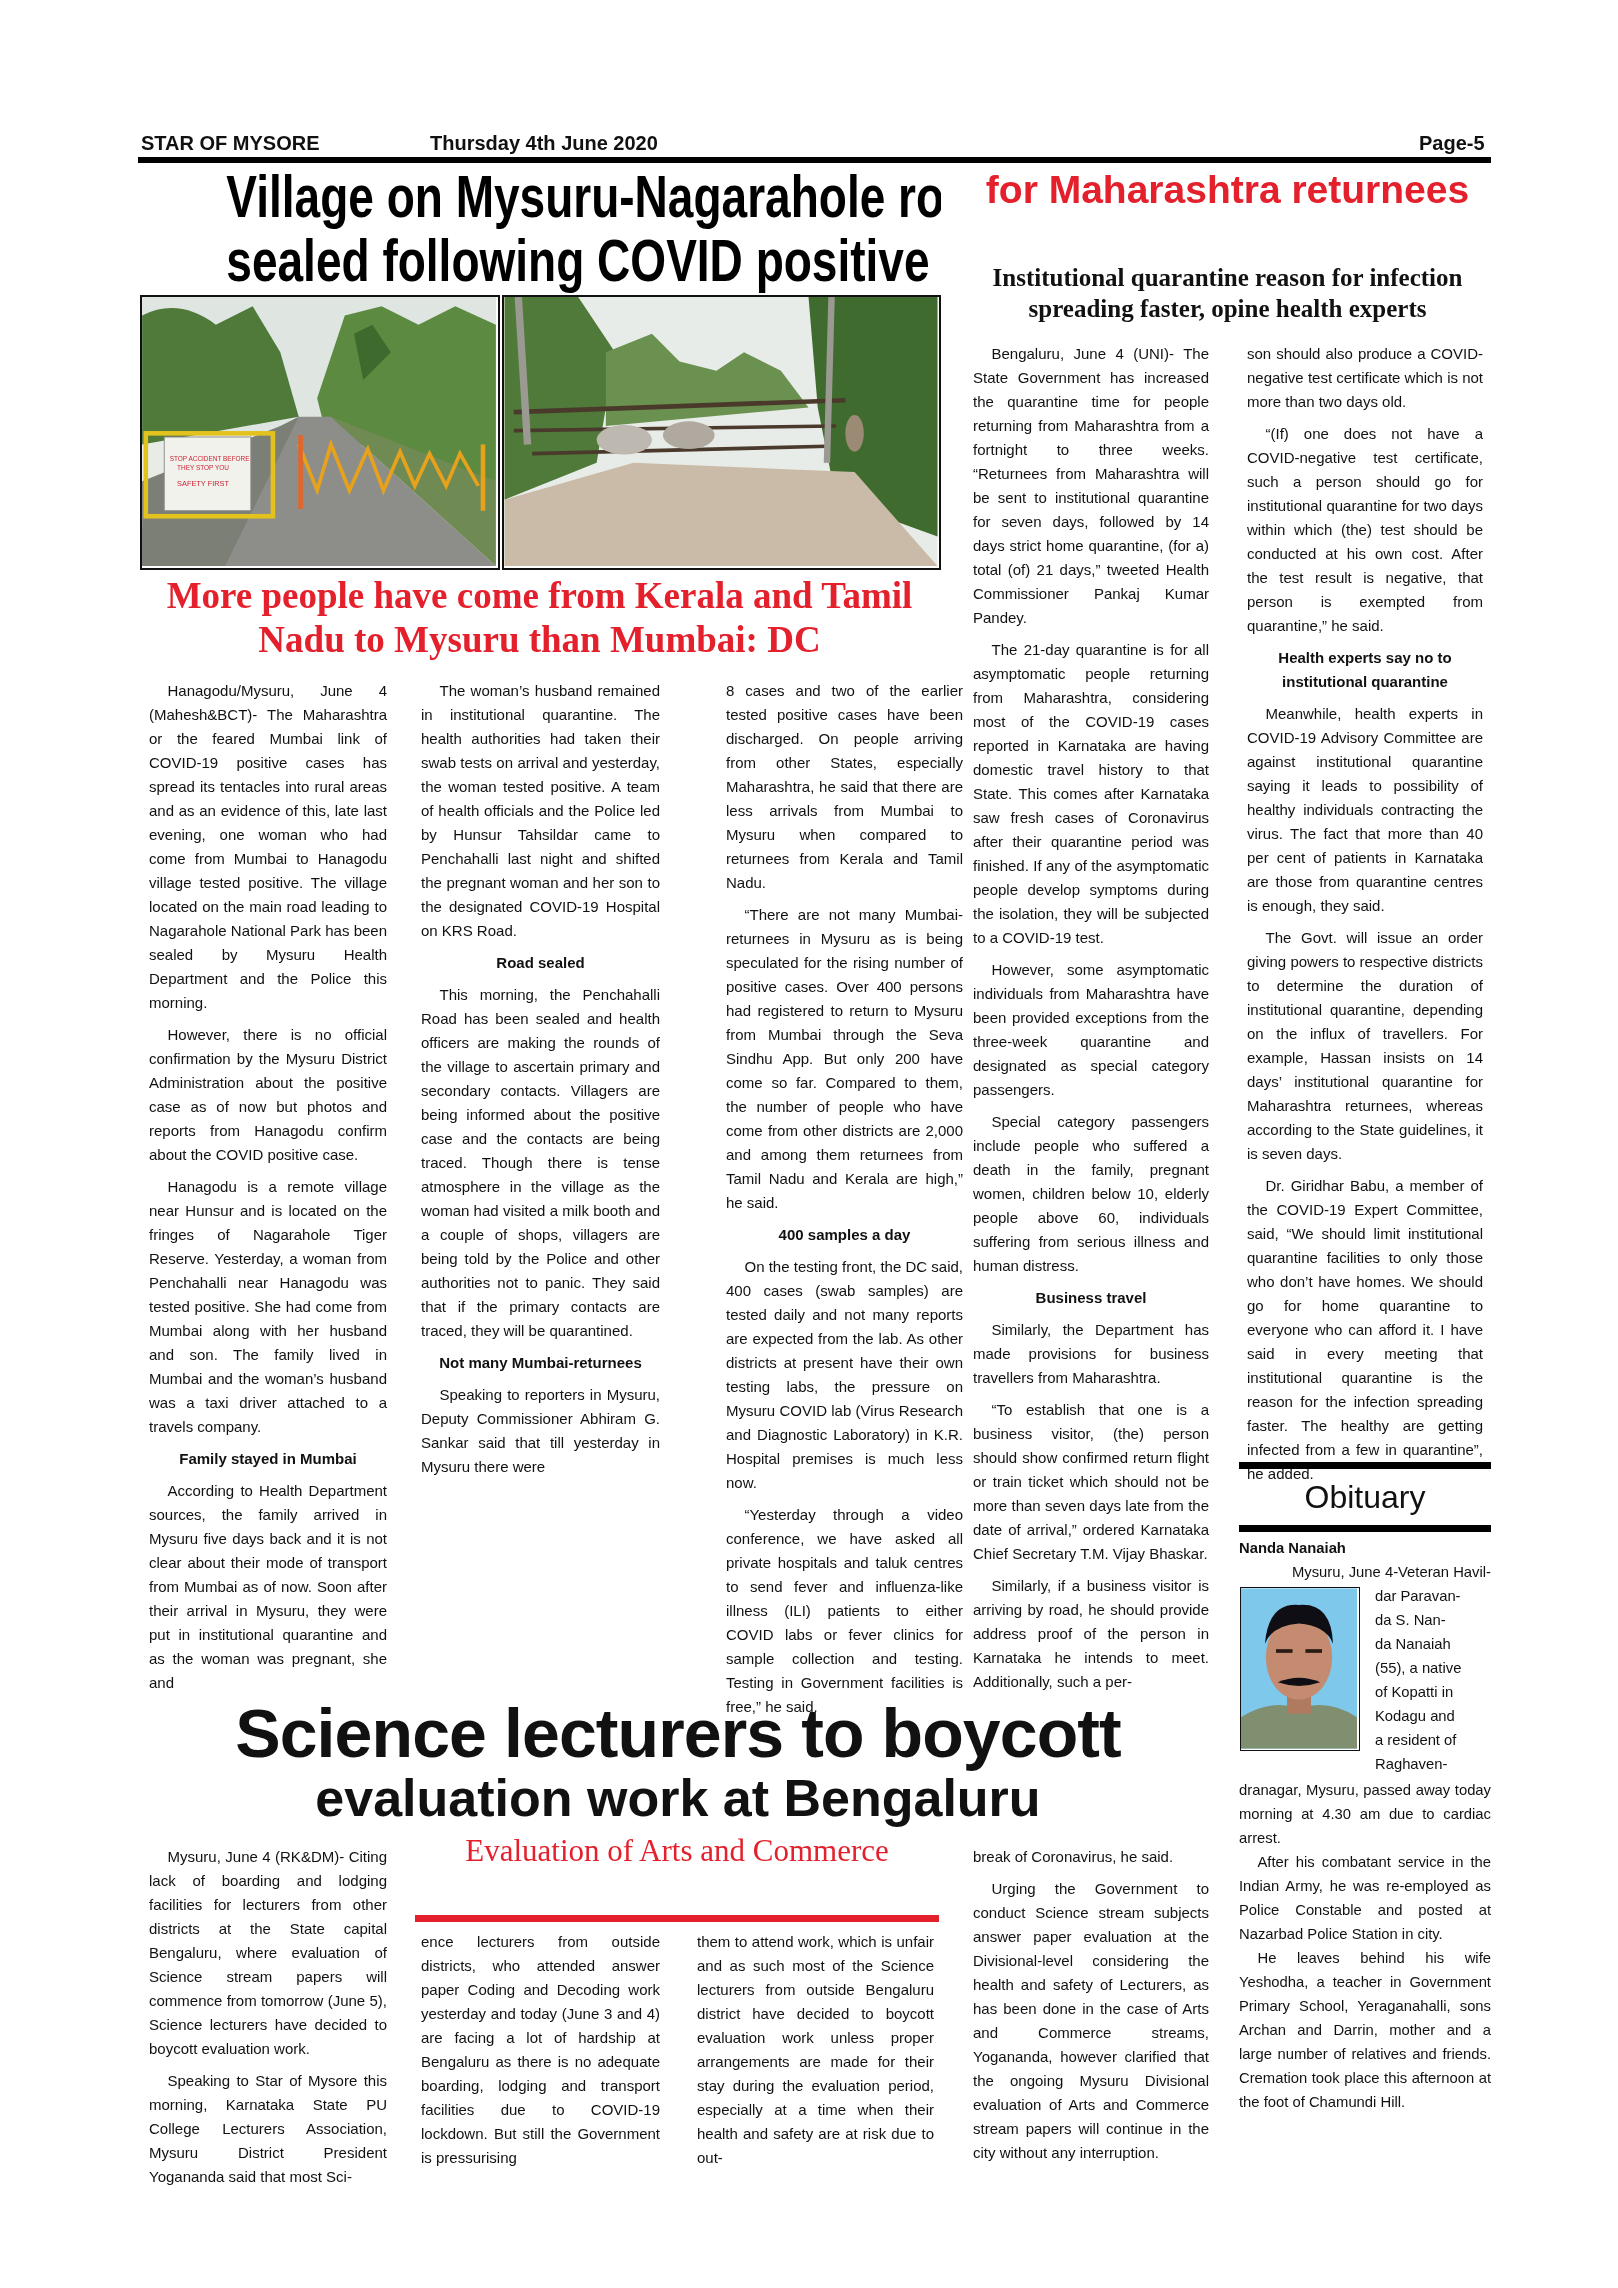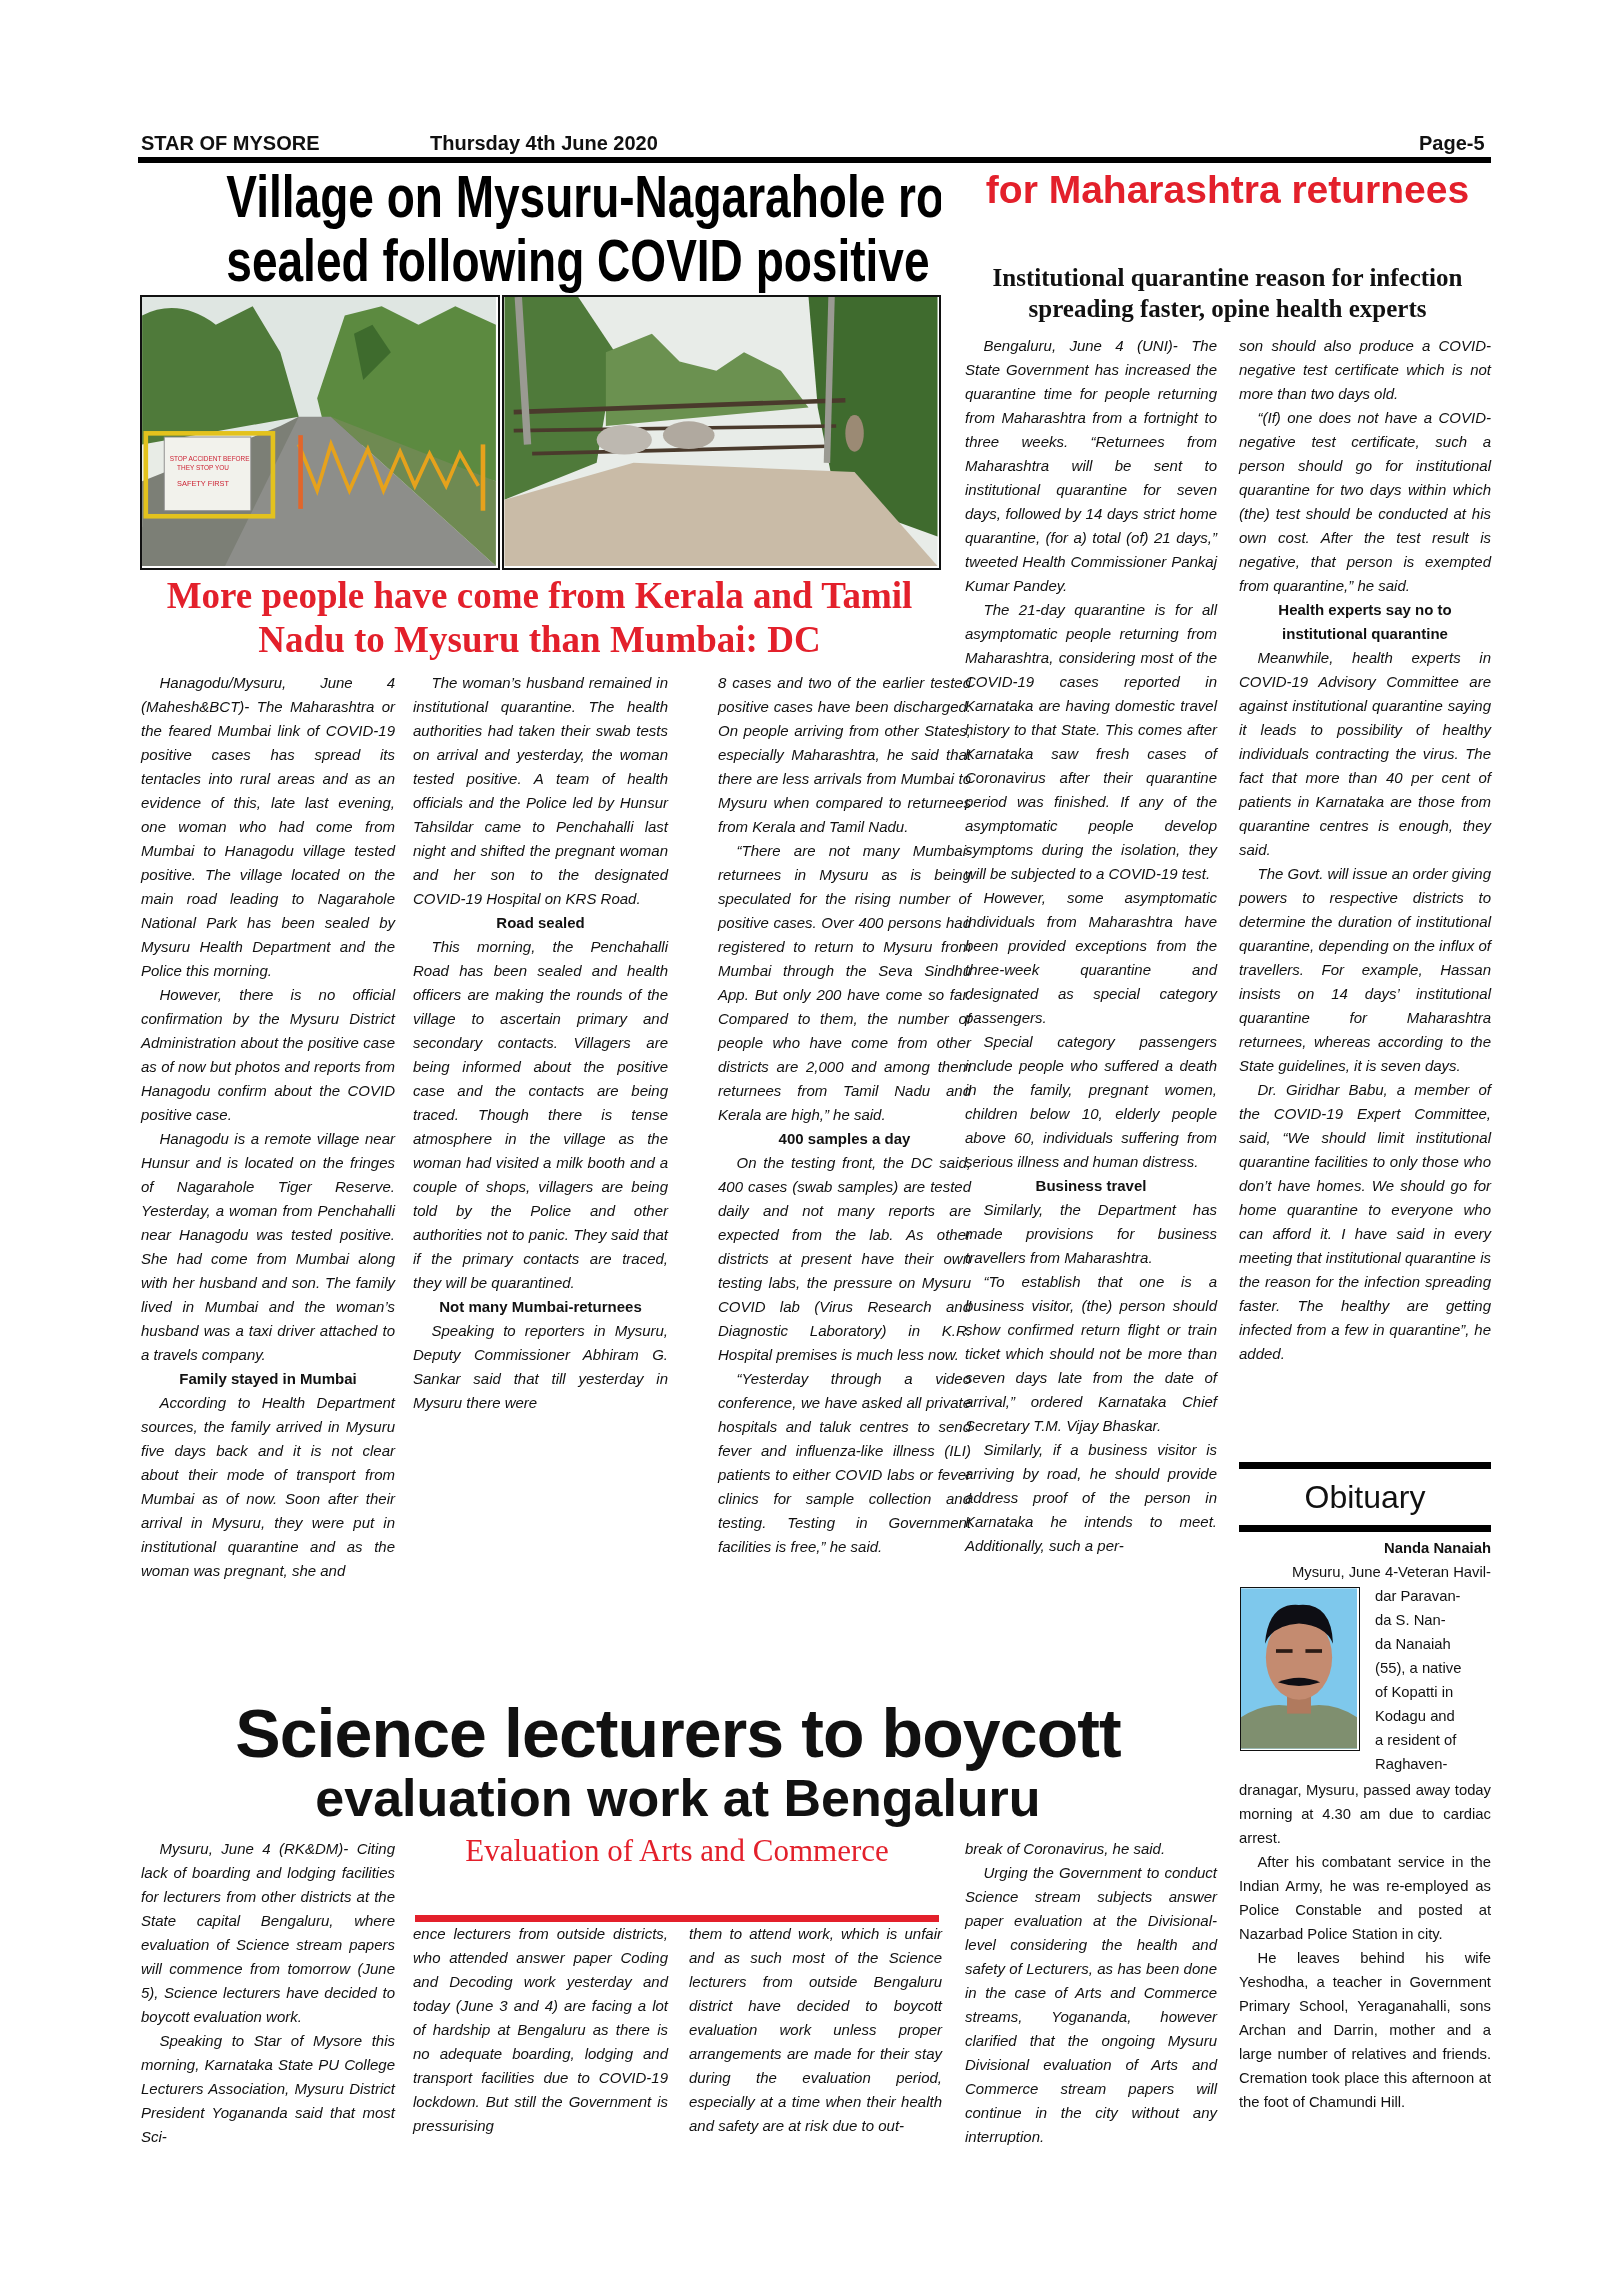--- a/index.html
+++ b/index.html
@@ -4,21 +4,21 @@
 <style>
   html, body { margin:0; padding:0; background:#ffffff; }
   body { width:1619px; height:2289px; position:relative; overflow:hidden; font-family:"Liberation Sans", sans-serif; color:#111; }
   .abs { position:absolute; }
   .masthead { font-weight:bold; font-size:20px; letter-spacing:0; }
   .rule { position:absolute; background:#000; }
   .headline-condensed { font-family:"Liberation Sans", sans-serif; font-weight:bold; color:#000; text-align:center; transform-origin:center top; white-space:nowrap; }
   .red { color:#e3202b; }
   .serif { font-family:"Liberation Serif", serif; }
   .col { position:absolute; font-size:15px; line-height:24px; text-align:justify; }
-  .col p { margin:0; text-indent:18.5px;font-style:italic; }
+  .col p { margin:8px; text-indent:18.5px; }
   .col .sub { text-align:center; font-weight:bold; text-indent:0; margin:0; }
   .photo { position:absolute; border:2.8px solid #111; overflow:hidden; box-sizing:border-box; }
   .narrow { font-family:"Liberation Sans", sans-serif; font-size:14.8px; line-height:24px; }
   .narrow p { margin:0; text-indent:18.5px; }
 </style>
 </head>
 <body>
 
 <div class="abs masthead" style="left:141px;top:132px;">STAR OF MYSORE</div>
 <div class="abs masthead" style="left:430px;top:132px;">Thursday 4th June 2020</div>
@@ -118,21 +118,21 @@
     <p>“(If) one does not have a COVID-negative test certificate, such a person should go for institutional quarantine for two days within which (the) test should be conducted at his own cost. After the test result is negative, that person is exempted from quarantine,” he said.</p>
     <div class="sub">Health experts say no to institutional quarantine</div>
     <p>Meanwhile, health experts in COVID-19 Advisory Committee are against institutional quarantine saying it leads to possibility of healthy individuals contracting the virus. The fact that more than 40 per cent of patients in Karnataka are those from quarantine centres is enough, they said.</p>
     <p>The Govt. will issue an order giving powers to respective districts to determine the duration of institutional quarantine, depending on the influx of travellers. For example, Hassan insists on 14 days’ institutional quarantine for Maharashtra returnees, whereas according to the State guidelines, it is seven days.</p>
     <p>Dr. Giridhar Babu, a member of the COVID-19 Expert Committee, said, “We should limit institutional quarantine facilities to only those who don’t have homes. We should go for home quarantine to everyone who can afford it. I have said in every meeting that institutional quarantine is the reason for the infection spreading faster. The healthy are getting infected from a few in quarantine”, he added.</p>
   </div>
 
 <div class="rule" style="left:1239px;top:1462px;width:252px;height:6.5px;"></div>
 <div class="abs" style="left:1239px;top:1471px;width:252px;text-align:center;font-size:32px;line-height:52px;">Obituary</div>
 <div class="rule" style="left:1239px;top:1525px;width:252px;height:6.5px;"></div>
-<div class="abs narrow" style="left:1239px;top:1536px;width:252px;text-align:right;font-weight:bold;">Nanda Nanaiah</div>
+<div class="abs narrow" style="left:1239px;top:1536px;width:252px;text-align:left;font-weight:bold;">Nanda Nanaiah</div>
 <div class="abs narrow" style="left:1239px;top:1560px;width:252px;text-align:right;">Mysuru, June 4-Veteran Havil-</div>
 <div class="abs" style="left:1240px;top:1587px;width:120px;height:164px;border:1.8px solid #111;box-sizing:border-box;overflow:hidden;">
   <svg width="116" height="161" viewBox="0 0 126 174">
     <rect width="126" height="174" fill="#7ec8ec"></rect>
     <path d="M0 174 L0 140 Q30 120 63 130 Q96 120 126 140 L126 174 Z" fill="#7f8f6f"></path>
     <rect x="50" y="110" width="26" height="26" fill="#b07a5e"></rect>
     <ellipse cx="63" cy="75" rx="36" ry="46" fill="#c48b70"></ellipse>
     <path d="M26 60 Q30 15 63 18 Q98 15 100 60 Q92 40 63 38 Q34 40 26 60Z" fill="#0e0e14"></path>
     <path d="M40 102 Q63 92 86 102 Q63 110 40 102Z" fill="#0e0e14"></path>
     <rect x="38" y="66" width="18" height="4" fill="#2a1a14"></rect>

